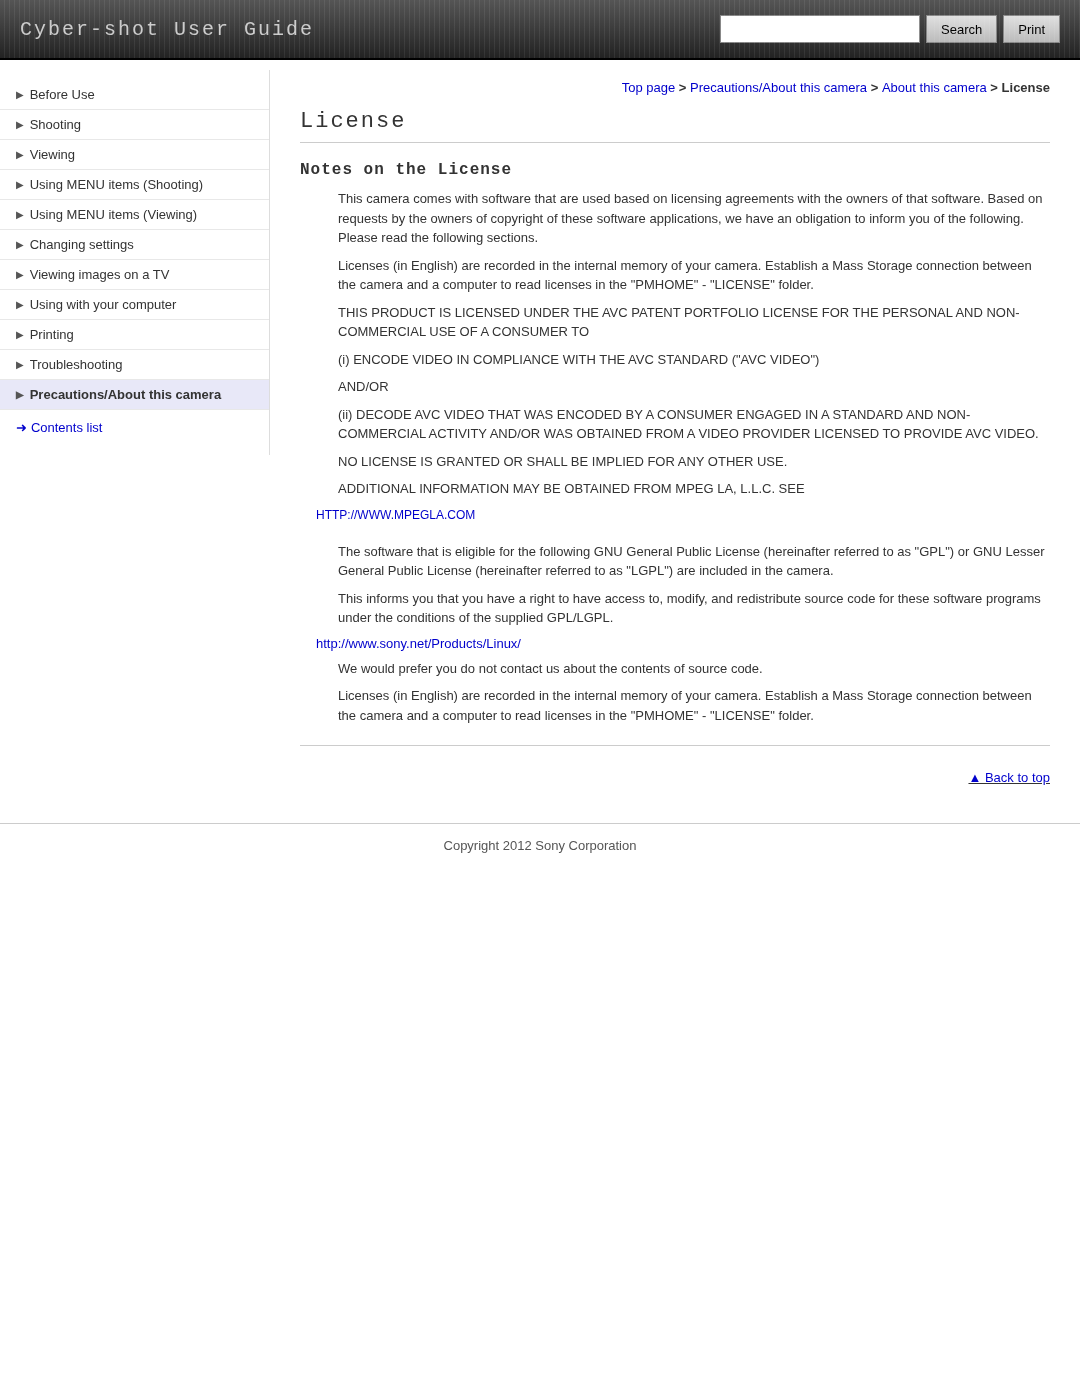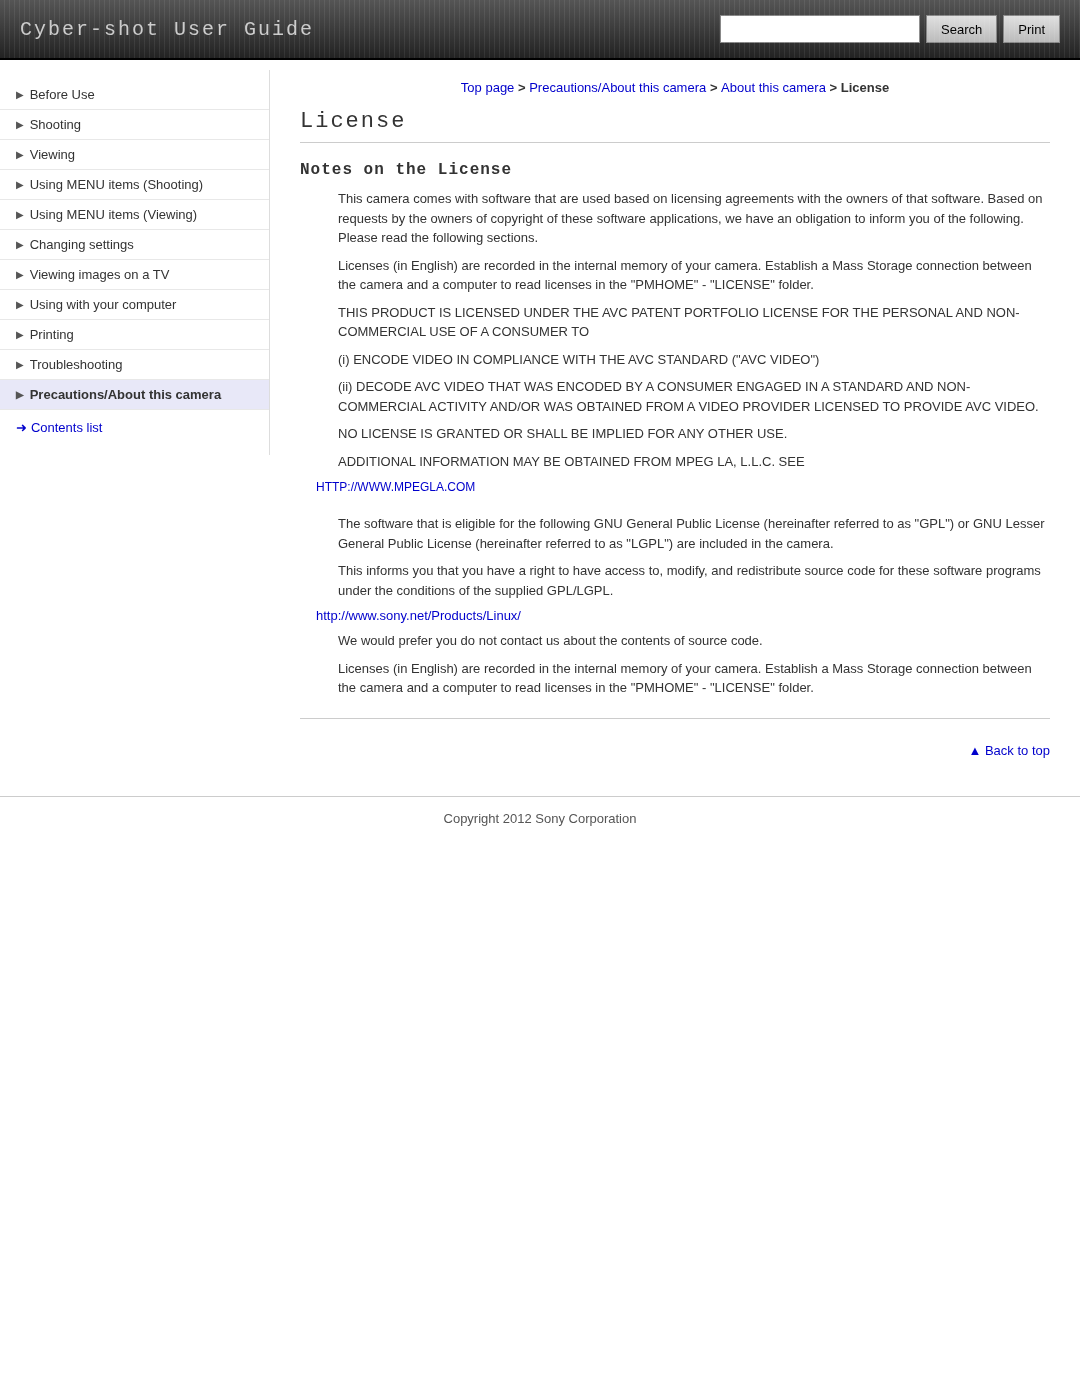--- a/index.html
+++ b/index.html
@@ -108,21 +108,21 @@
     .content {
       flex: 1;
       padding: 0 30px 20px 30px;
     }
 
     
     .breadcrumb {
       padding: 10px 0 14px 0;
       font-size: 13px;
       color: #0000cc;
-      text-align: center;
+      text-align: right;
     }
     .breadcrumb a {
       color: #0000cc;
       text-decoration: none;
       cursor: pointer;
     }
     .breadcrumb span {
       color: #333;
       font-weight: bold;
     }
@@ -184,20 +184,21 @@
       border: none;
       border-top: 1px solid #ccc;
       margin: 16px 0;
     }
 
     
     .back-to-top {
       text-align: right;
       padding: 8px 0;
       font-size: 13px;
+      text-decoration: underline;
     }
     .back-to-top a {
       color: #0000cc;
       text-decoration: none;
       cursor: pointer;
     }
 
     
     .footer {
       text-align: center;
@@ -302,20 +303,21 @@
     </div>
 
     <h1 class="page-title">License</h1>
 
     <div class="content-section">
       <h2 class="section-heading">Notes on the License</h2>
       <p>This camera comes with software that are used based on licensing agreements with the owners of that software. Based on requests by the owners of copyright of these software applications, we have an obligation to inform you of the following. Please read the following sections.</p>
       <p>Licenses (in English) are recorded in the internal memory of your camera. Establish a Mass Storage connection between the camera and a computer to read licenses in the "PMHOME" - "LICENSE" folder.</p>
       <p class="uppercase-text">THIS PRODUCT IS LICENSED UNDER THE AVC PATENT PORTFOLIO LICENSE FOR THE PERSONAL AND NON-COMMERCIAL USE OF A CONSUMER TO</p>
       <p class="uppercase-text">(i) ENCODE VIDEO IN COMPLIANCE WITH THE AVC STANDARD ("AVC VIDEO")</p>
+      <p class="uppercase-text">AND/OR</p>
       <p class="uppercase-text">(ii) DECODE AVC VIDEO THAT WAS ENCODED BY A CONSUMER ENGAGED IN A STANDARD AND NON-COMMERCIAL ACTIVITY AND/OR WAS OBTAINED FROM A VIDEO PROVIDER LICENSED TO PROVIDE AVC VIDEO.</p>
       <p class="uppercase-text">NO LICENSE IS GRANTED OR SHALL BE IMPLIED FOR ANY OTHER USE.</p>
       <p class="uppercase-text">ADDITIONAL INFORMATION MAY BE OBTAINED FROM MPEG LA, L.L.C. SEE</p>
       <a class="link-text link-uppercase">HTTP://WWW.MPEGLA.COM</a>
     </div>
 
     <div class="content-section">
       <p>The software that is eligible for the following GNU General Public License (hereinafter referred to as "GPL") or GNU Lesser General Public License (hereinafter referred to as "LGPL") are included in the camera.</p>
       <p>This informs you that you have a right to have access to, modify, and redistribute source code for these software programs under the conditions of the supplied GPL/LGPL.</p>
       <a class="link-text">http://www.sony.net/Products/Linux/</a>

